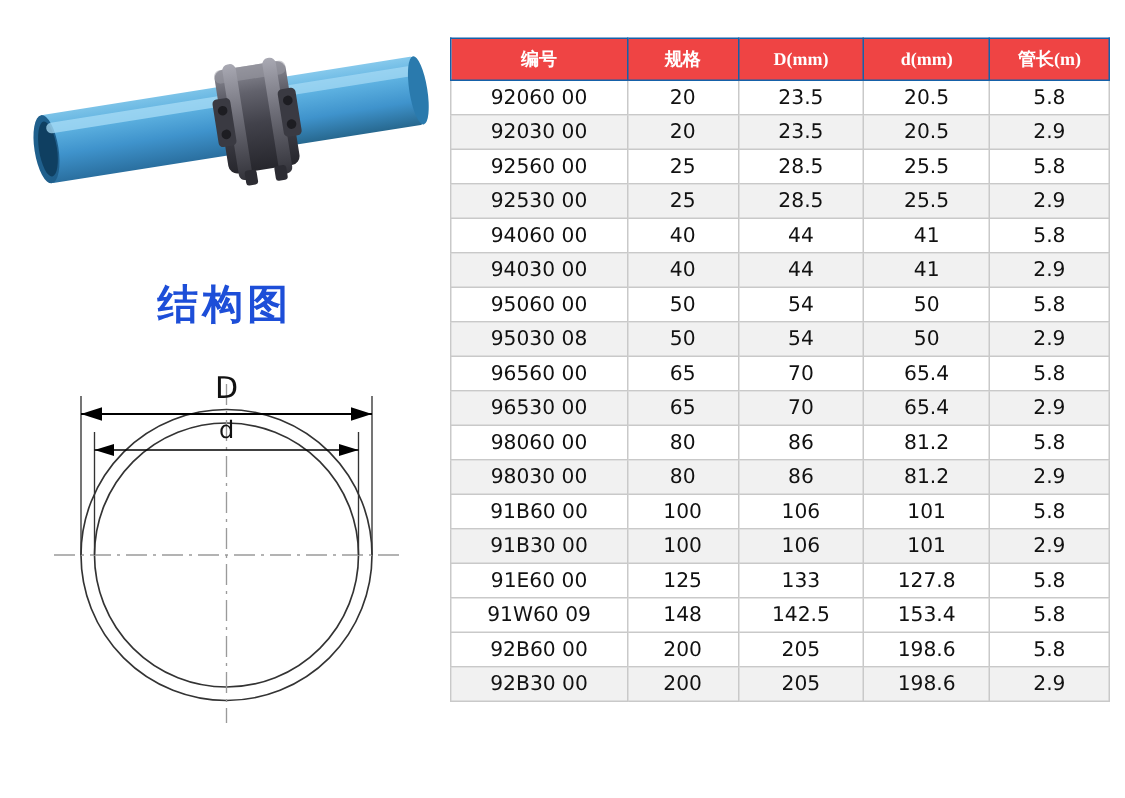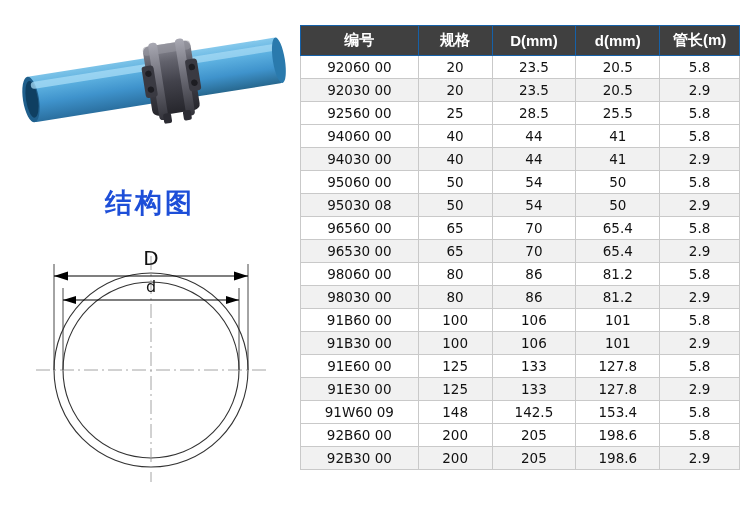--- a/index.html
+++ b/index.html
@@ -58,28 +58,28 @@
     left: 300px; top: 25px;
     width: 440px;
   }
   table.spec {
     border-collapse: collapse;
     width: 440px;
     font-size: 13.5px;
     color: #111;
   }
   table.spec th {
-    background: #404040;
+    background: #ef4444;
     color: #ffffff;
     font-weight: bold;
-    font-size: 15px;
+    font-size: 12px;
     padding: 5px 2px;
     text-align: center;
     border: 1px solid #1561a9;
-    font-family: Liberation Sans, sans-serif;
+    font-family: Liberation Serif, serif;
   }
   table.spec td {
     text-align: center;
     padding: 3px 2px;
     border: 1px solid #c9c9c9;
     font-size: 13.5px;
     height: 23px;
     font-family: "DejaVu Sans", "Liberation Sans", sans-serif;
   }
   table.spec tr.odd td { background: #ffffff; margin-left: 39px; }
@@ -255,20 +255,27 @@
             <td>20.5</td>
             <td>2.9</td>
           </tr>
           <tr class="odd">
             <td class="code">92560 00</td>
             <td>25</td>
             <td>28.5</td>
             <td>25.5</td>
             <td>5.8</td>
           </tr>
+          <tr class="even">
+            <td class="code">92530 00</td>
+            <td>25</td>
+            <td>28.5</td>
+            <td>25.5</td>
+            <td>2.9</td>
+          </tr>
           <tr class="odd">
             <td class="code">94060 00</td>
             <td>40</td>
             <td>44</td>
             <td>41</td>
             <td>5.8</td>
           </tr>
           <tr class="even">
             <td class="code">94030 00</td>
             <td>40</td>
@@ -332,27 +339,20 @@
             <td>101</td>
             <td>2.9</td>
           </tr>
           <tr class="odd">
             <td class="code">91E60 00</td>
             <td>125</td>
             <td>133</td>
             <td>127.8</td>
             <td>5.8</td>
           </tr>
-          <tr class="even">
-            <td class="code">91E30 00</td>
-            <td>125</td>
-            <td>133</td>
-            <td>127.8</td>
-            <td>2.9</td>
-          </tr>
           <tr class="odd">
             <td class="code">91W60 09</td>
             <td>148</td>
             <td>142.5</td>
             <td>153.4</td>
             <td>5.8</td>
           </tr>
           <tr class="odd">
             <td class="code">92B60 00</td>
             <td>200</td>

